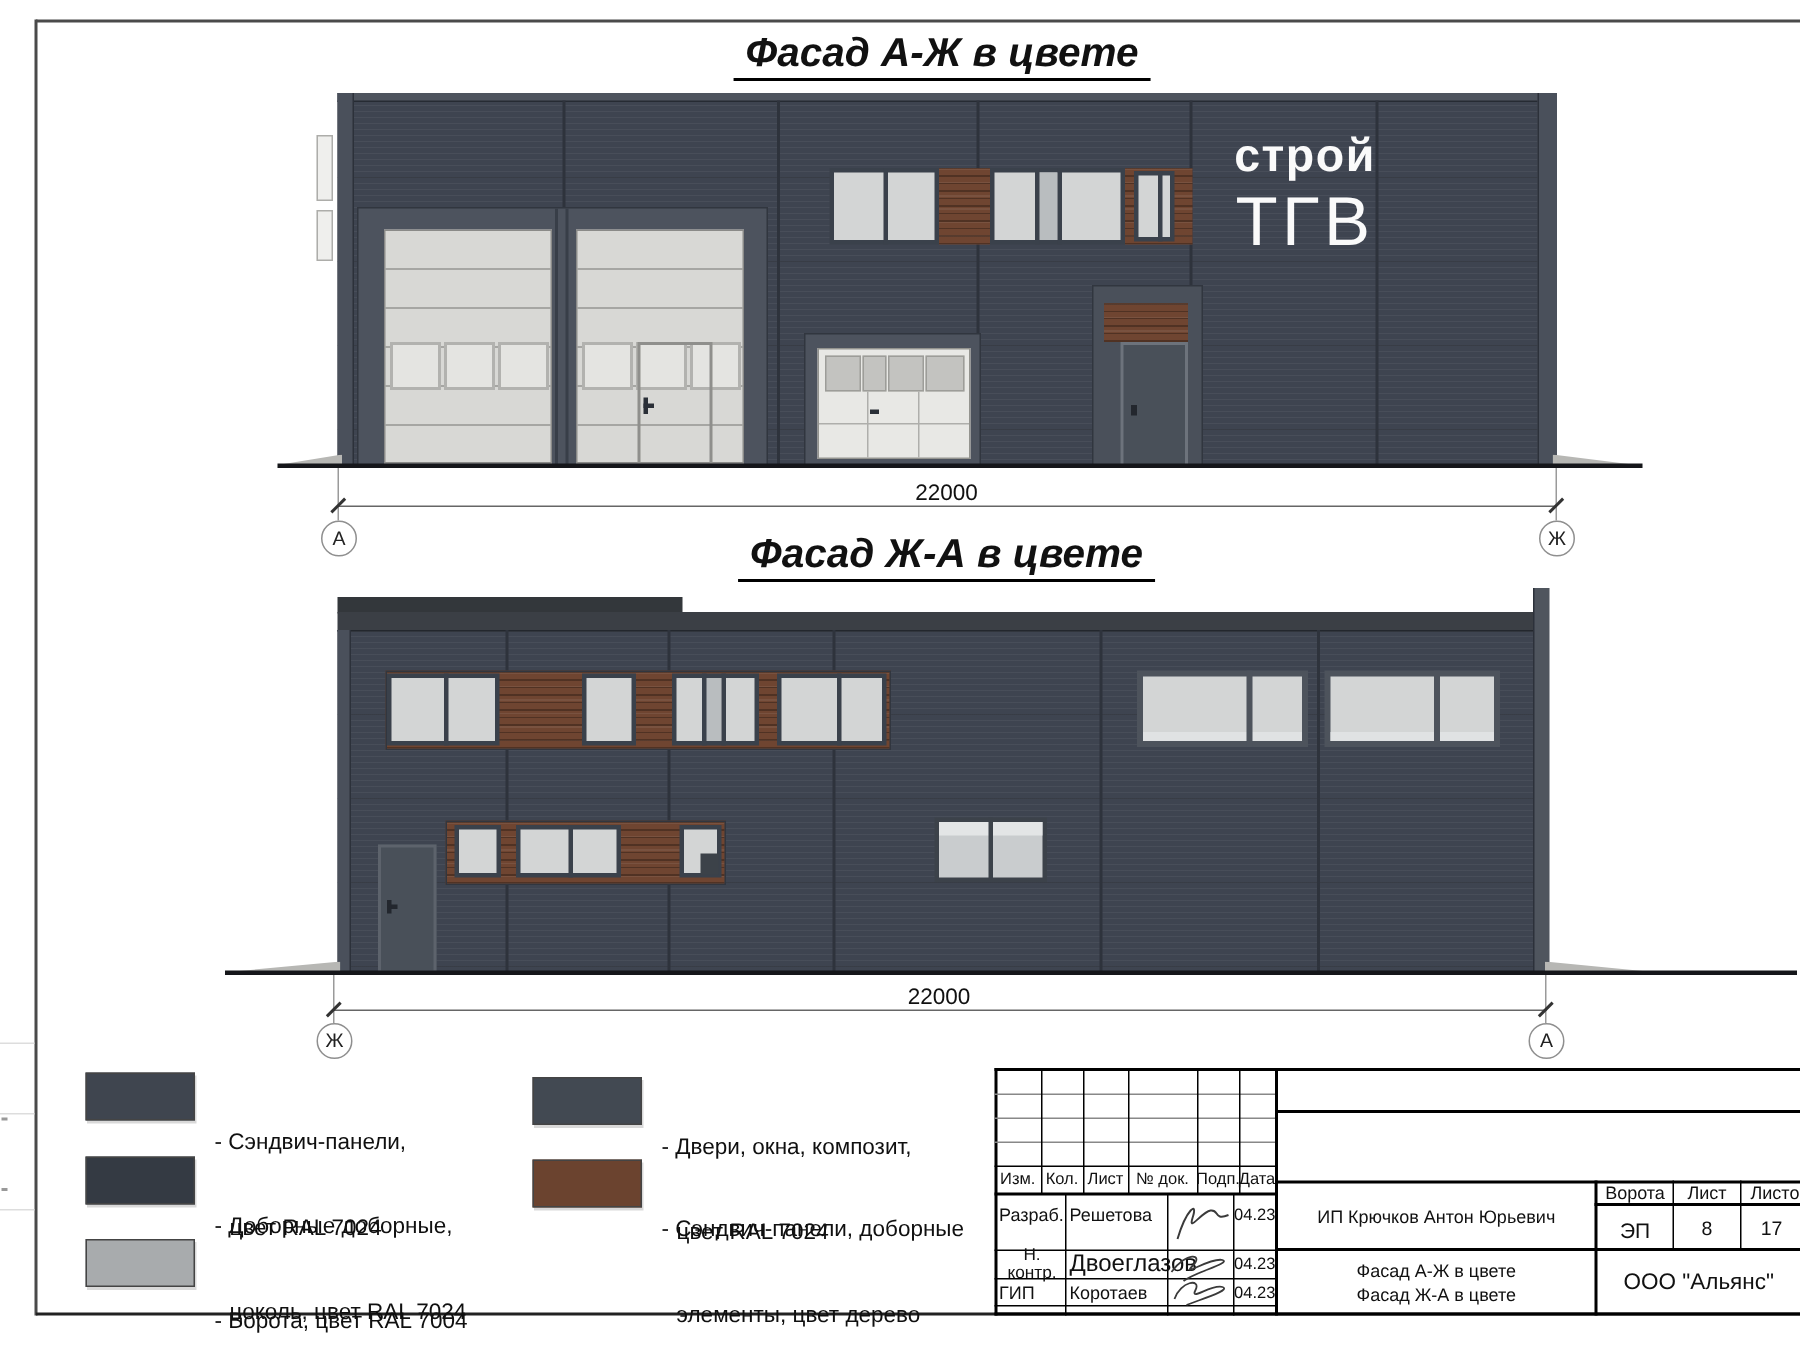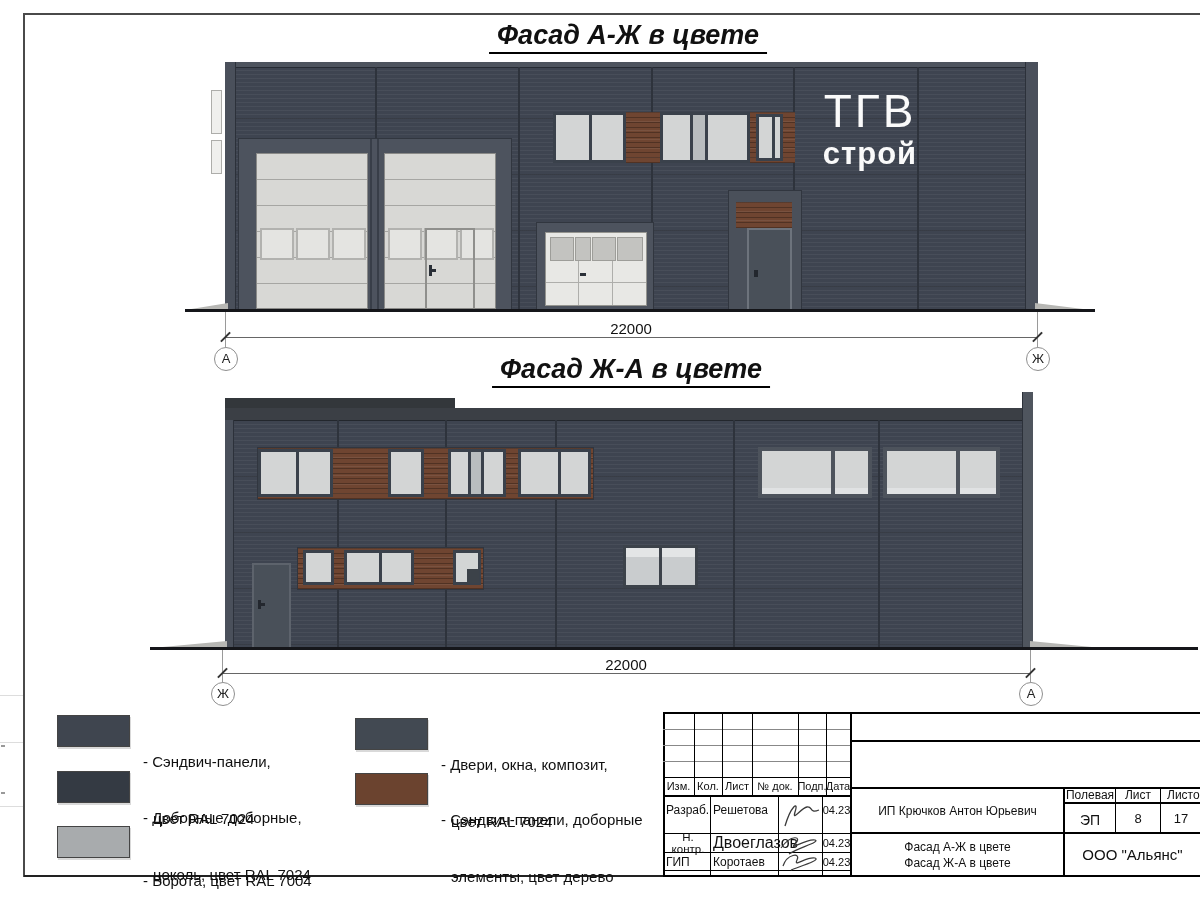--- a/index.html
+++ b/index.html
@@ -130,22 +130,22 @@
       </div>
     </div>
 
     <div class="abs" style="left:503px;top:128px;width:72px;height:120px;background:#4a505a;border:1px solid #31363f;"></div>
     <div class="wood abs" style="left:511px;top:140px;width:56px;height:26px;"></div>
     <div class="abs" style="left:522px;top:166px;width:41px;height:80px;background:var(--door,#495059);border:2px solid #6d737c;">
       <div class="abs" style="left:5px;top:40px;width:4px;height:7px;background:#23272e;"></div>
     </div>
 
     <div class="abs" style="left:560px;top:24px;width:170px;text-align:center;color:#fafafa;">
+      <div style="font-size:31px;font-weight:700;letter-spacing:1px;line-height:36px;">строй</div>
       <div style="font-size:46px;font-weight:400;letter-spacing:3px;line-height:50px;">ТГВ</div>
-      <div style="font-size:31px;font-weight:700;letter-spacing:1px;line-height:36px;">строй</div>
     </div>
   </div>
 
   <div class="abs" style="left:211px;top:90px;width:9px;height:42px;background:#efefed;border:1px solid #adadaa;"></div>
   <div class="abs" style="left:211px;top:140px;width:9px;height:32px;background:#efefed;border:1px solid #adadaa;"></div>
 
   <div class="ramp" style="left:185px;top:303px;width:43px;height:7px;clip-path:polygon(0 100%,100% 0,100% 100%);"></div>
   <div class="ramp" style="left:1035px;top:303px;width:56px;height:7px;clip-path:polygon(0 0,100% 100%,0 100%);"></div>
   <div class="groundline" style="left:185px;top:309px;width:910px;"></div>
 
@@ -320,21 +320,21 @@
 
     <svg class="abs" style="left:116px;top:86px;" width="43" height="34" viewBox="0 0 43 34">
       <path d="M6 28 C 12 8, 20 2, 16 14 C 13 24, 22 10, 28 9 C 34 8, 30 16, 40 12" stroke="#3a3a3a" stroke-width="1.3" fill="none"></path>
     </svg>
     <svg class="abs" style="left:114px;top:120px;" width="46" height="44" viewBox="0 0 46 44">
       <path d="M4 16 C 14 2, 26 4, 18 12 C 10 20, 30 6, 38 8 C 44 10, 20 16, 12 22" stroke="#3a3a3a" stroke-width="1.2" fill="none"></path>
       <path d="M6 34 C 10 22, 24 20, 20 28 C 16 36, 30 24, 38 26 C 44 28, 24 34, 14 38" stroke="#3a3a3a" stroke-width="1.2" fill="none"></path>
     </svg>
 
     <div class="t" style="left:189px;top:77px;width:211px;height:43px;font-size:12px;">ИП Крючков Антон Юрьевич</div>
-    <div class="t" style="left:402px;top:75px;width:50px;height:16px;font-size:12px;">Полевая</div>
+    <div class="t" style="left:402px;top:75px;width:50px;height:16px;font-size:12px;">Ворота</div>
     <div class="t" style="left:453px;top:75px;width:44px;height:16px;font-size:12px;">Лист</div>
     <div class="t" style="left:498px;top:75px;width:58px;height:16px;font-size:12px;justify-content:flex-start;padding-left:6px;">Листов</div>
     <div class="t" style="left:402px;top:92px;width:50px;height:32px;font-size:14px;">ЭП</div>
     <div class="t" style="left:453px;top:92px;width:44px;height:28px;font-size:13px;">8</div>
     <div class="t" style="left:498px;top:92px;width:40px;height:28px;font-size:13px;">17</div>
     <div class="abs" style="left:189px;top:127px;width:211px;height:36px;text-align:center;font-size:12px;line-height:16px;">
       <div>Фасад А-Ж в цвете</div>
       <div>Фасад Ж-А в цвете</div>
     </div>
     <div class="t" style="left:402px;top:121px;width:135px;height:42px;font-size:15px;">ООО "Альянс"</div>

